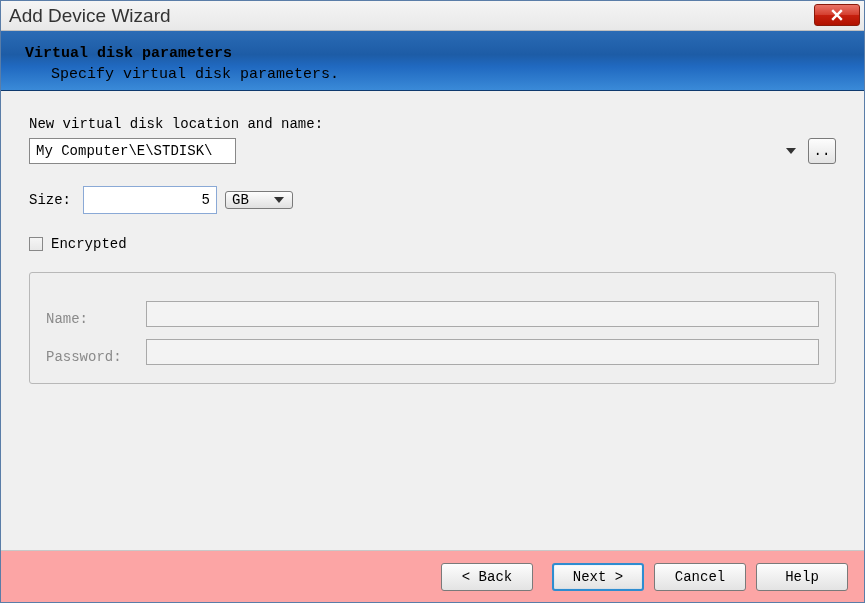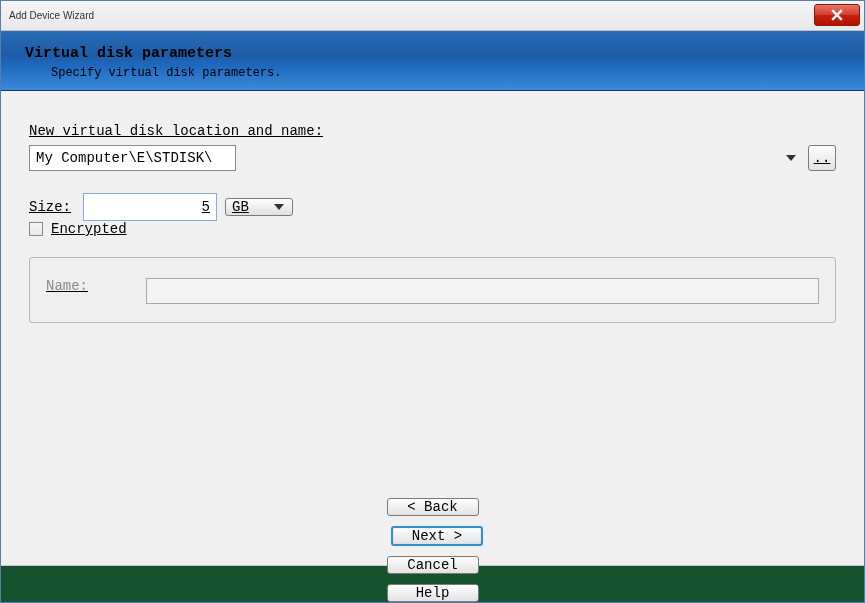--- a/index.html
+++ b/index.html
@@ -21,21 +21,21 @@
 .titlebar {
   height: 30px;
   background: linear-gradient(to bottom, #f5f5f5, #e8e8e8);
   border-bottom: 1px solid #c0c0c0;
   display: flex;
   align-items: center;
   padding: 0 8px;
   position: relative;
 }
 .titlebar-text {
-  font-size: 10px;
+  font-size: 19px;
   color: #333;
 }
 .close-btn {
   position: absolute;
   right: 4px;
   top: 3px;
   width: 46px;
   height: 22px;
   background: linear-gradient(to bottom, #ea7366, #d43f2f 49%, #c7200f 50%, #b01200);
   border: 1px solid #8a1a0a;
@@ -56,31 +56,30 @@
   color: #000;
 }
 .header-title {
   font-family: "SimSun", "Courier New", monospace;
   font-weight: bold;
   font-size: 15px;
   color: #000;
 }
 .header-subtitle {
   font-family: "SimSun", "Courier New", monospace;
-  font-size: 12px;
+  font-size: 15px;
   color: #000;
   margin-top: 4px;
   margin-left: 26px;
 }
 .content {
-  padding: 32px 28px 10px 28px;
-  font-family: "SimSun", "Courier New", monospace;
-  font-size: 14px;
-  color: #000;
-  text-decoration: underline;
+  padding: 25px 28px 10px 28px;
+  font-family: "SimSun", "Courier New", monospace;
+  font-size: 14px;
+  color: #000;
 }
 .field-label {
   margin-bottom: 6px;
   display: block;
 }
 .location-row {
   display: flex;
   align-items: center;
   gap: 6px;
   margin-bottom: 22px;
@@ -116,20 +115,21 @@
   font-family: "SimSun", "Courier New", monospace;
   font-size: 14px;
   display: flex;
   align-items: center;
   justify-content: center;
 }
 .size-row {
   display: flex;
   align-items: center;
   gap: 8px;
+  margin-bottom: 22px;
 }
 .size-label { margin-right: 4px; }
 .size-input {
   width: 134px;
   height: 28px;
   border: 1px solid #8aa9d6;
   background: #fff;
   text-align: right;
   padding: 2px 6px;
   font-family: "SimSun", "Courier New", monospace;
@@ -184,47 +184,47 @@
 .fieldset-legend {
   position: absolute;
   top: -10px;
   left: 10px;
   background: #f0f0f0;
   padding: 0 6px;
   color: #000;
 }
 .fs-row {
   display: flex;
-  align-items: flex-start;
+  align-items: flex-end;
   margin-bottom: 12px;
+  margin-top: 8px;
 }
 .fs-row:last-child { margin-bottom: 0; }
 .fs-label {
   width: 100px;
   color: #8a8a8a;
 }
 .fs-input {
   flex: 1;
   height: 26px;
   border: 1px solid #a9a9a9;
   background: #f3f3f3;
   padding: 2px 6px;
 }
 .footer {
   position: absolute;
   left: 0; right: 0; bottom: 0;
   border-top: 1px solid #c8c8c8;
-  background: #14532d;
-  height: 37px;
+  background: #fca5a5;
+  height: 52px;
   display: flex;
   align-items: center;
   justify-content: flex-end;
   gap: 10px;
   padding: 0 16px;
-  flex-direction: column;
 }
 .btn {
   width: 92px;
   height: 28px;
   border: 1px solid #7a7a7a;
   border-radius: 3px;
   background: linear-gradient(to bottom, #fdfdfd, #e3e3e3);
   font-family: "SimSun", "Courier New", monospace;
   font-size: 14px;
   cursor: pointer;
@@ -281,20 +281,24 @@
       <span class="cb"></span>
       <span>Encrypted</span>
     </div>
 
 
     <div class="fieldset">
       <div class="fs-row">
         <span class="fs-label">Name:</span>
         <input class="fs-input" type="text" disabled="" value="" style="">
       </div>
+      <div class="fs-row">
+        <span class="fs-label">Password:</span>
+        <input class="fs-input" type="password" disabled="" value="" style="">
+      </div>
     </div>
 
 
   </div>
 
   <div class="footer">
     <button class="btn">&lt; Back</button>
     <button class="btn primary">Next &gt;</button>
     <button class="btn">Cancel</button>
     <button class="btn">Help</button>

